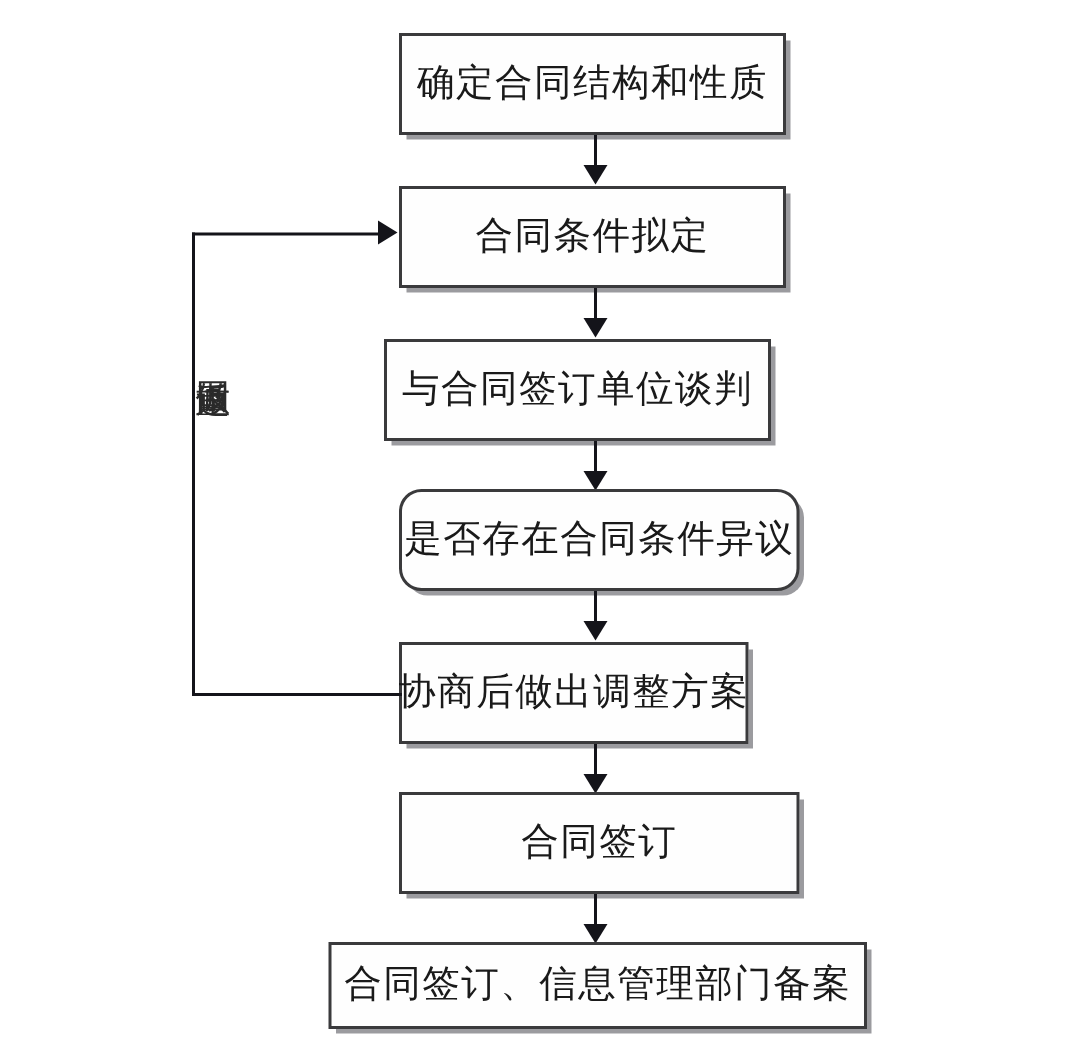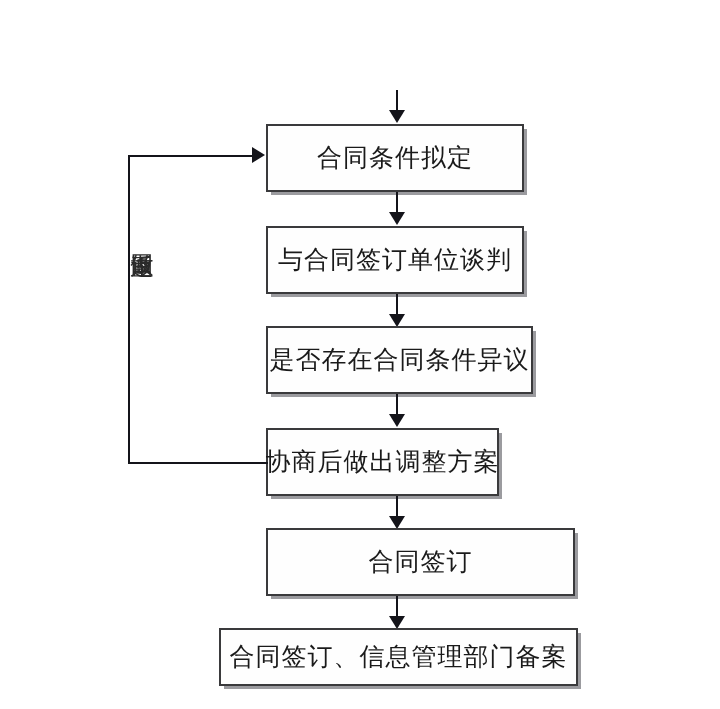--- a/index.html
+++ b/index.html
@@ -80,53 +80,56 @@
     text-orientation: upright;
     font-family: "Liberation Serif", "DejaVu Serif", serif;
     white-space: nowrap;
   }
 </style>
 </head>
 <body>
 
 <div id="canvas">
 
+  <div class="node" style="left:266px; top:22px; width:258px; height:68px;">
+    <span class="node-label">确定合同结构和性质</span>
+  </div>
 
   <div class="vline" style="left:396px; top:90px; height:30px;"></div>
   <div class="arrow-down" style="left:389px; top:110px;"></div>
 
   <div class="node" style="left:266px; top:124px; width:258px; height:68px;">
     <span class="node-label">合同条件拟定</span>
   </div>
 
   <div class="vline" style="left:396px; top:192px; height:30px;"></div>
   <div class="arrow-down" style="left:389px; top:212px;"></div>
 
-  <div class="node" style="left:266px; top:226px; width:258px; height:68px;">
+  <div class="node" style="left:256px; top:226px; width:258px; height:68px;">
     <span class="node-label">与合同签订单位谈判</span>
   </div>
 
   <div class="vline" style="left:396px; top:294px; height:30px;"></div>
   <div class="arrow-down" style="left:389px; top:314px;"></div>
 
-  <div class="node" style="left:266px; top:326px; width:267px; height:68px;">
+  <div class="node" style="left:266px; top:326px; width:267px; height:68px;border-radius:15px;">
     <span class="node-label">是否存在合同条件异议</span>
   </div>
 
   <div class="vline" style="left:396px; top:394px; height:30px;"></div>
   <div class="arrow-down" style="left:389px; top:414px;"></div>
 
   <div class="node" style="left:266px; top:428px; width:233px; height:68px;">
     <span class="node-label">协商后做出调整方案</span>
   </div>
 
   <div class="vline" style="left:396px; top:496px; height:30px;"></div>
   <div class="arrow-down" style="left:389px; top:516px;"></div>
 
-  <div class="node" style="left:266px; top:528px; width:309px; height:68px;">
+  <div class="node" style="left:266px; top:528px; width:267px; height:68px;">
     <span class="node-label">合同签订</span>
   </div>
 
   <div class="vline" style="left:396px; top:596px; height:30px;"></div>
   <div class="arrow-down" style="left:389px; top:616px;"></div>
 
   <div class="node" style="left:219px; top:628px; width:359px; height:58px;">
     <span class="node-label">合同签订、信息管理部门备案</span>
   </div>
 

